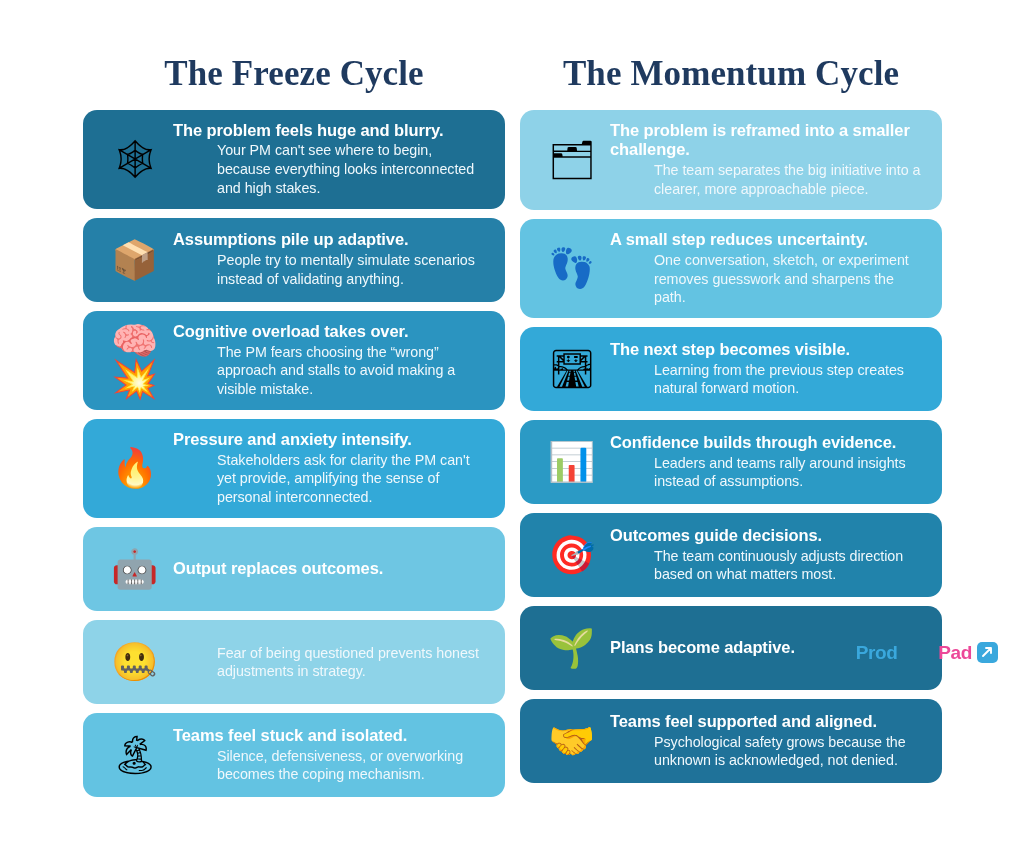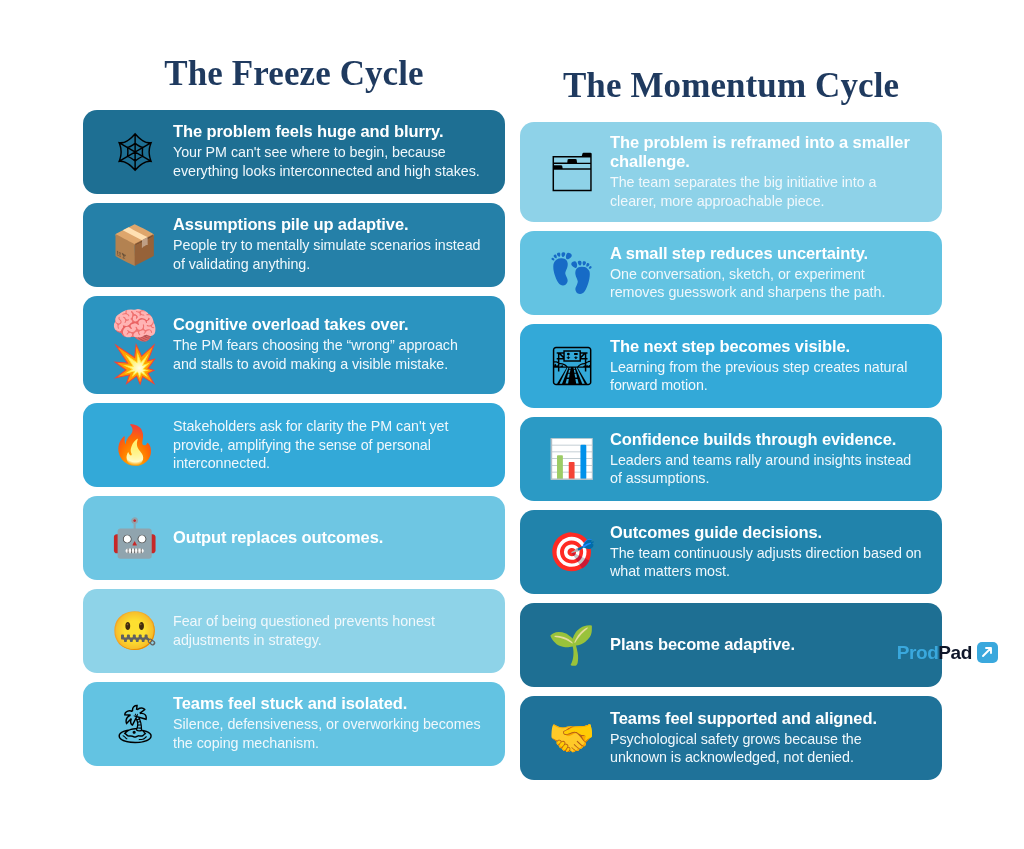--- a/index.html
+++ b/index.html
@@ -82,40 +82,41 @@
   }
 
   .card-desc {
     font-family: "Liberation Sans", sans-serif;
     font-weight: 400;
     font-size: 14.3px;
     line-height: 1.31;
     color: #f0f8fc;
     letter-spacing: -0.05px;
     margin-top: 1px;
+    margin-left: 44px;
   }
 
   
   .logo {
     position: absolute;
     right: 26px;
     bottom: 17px;
     display: flex;
     align-items: center;
     gap: 5px;
   }
   .logo-text {
     font-family: "Liberation Sans", sans-serif;
     font-weight: 700;
     font-size: 19px;
     letter-spacing: -0.4px;
     line-height: 1;
   }
   .logo-prod { color: #3aa8dd; }
-  .logo-pad  { color: #0f172a; }
+  .logo-pad  { color: #ec4899; padding-left: 41px; }
   .logo-mark {
     width: 21px;
     height: 21px;
     border-radius: 5px;
     background: #3aa8dd;
     position: relative;
     display: inline-block;
   }
   .logo-mark svg { position: absolute; left: 3px; top: 3px; }
 </style>
@@ -150,20 +151,21 @@
           <div class="card-icon">🧠💥</div>
           <div class="card-body">
             <div class="card-heading">Cognitive overload takes over.</div>
             <div class="card-desc">The PM fears choosing the “wrong” approach and stalls to avoid making a visible mistake.</div>
           </div>
         </div>
 
         <div class="card" style="background: rgb(51, 169, 216);">
           <div class="card-icon">🔥</div>
           <div class="card-body">
+            <div class="card-heading">Pressure and anxiety intensify.</div>
             <div class="card-desc">Stakeholders ask for clarity the PM can't yet provide, amplifying the sense of personal interconnected.</div>
           </div>
         </div>
 
         <div class="card" style="background: rgb(110, 198, 227);">
           <div class="card-icon">🤖</div>
           <div class="card-body">
             <div class="card-heading">Output replaces outcomes.</div>
           </div>
         </div>
@@ -180,21 +182,21 @@
           <div class="card-body">
             <div class="card-heading">Teams feel stuck and isolated.</div>
             <div class="card-desc">Silence, defensiveness, or overworking becomes the coping mechanism.</div>
           </div>
         </div>
 
       </div>
     </div>
 
     <div class="column">
-      <div class="column-title" style="color: rgb(31, 58, 95); margin-top: 12px;">The Momentum Cycle</div>
+      <div class="column-title" style="color: rgb(31, 58, 95);">The Momentum Cycle</div>
       <div class="cards">
 
         <div class="card" style="background: rgb(142, 210, 232);">
           <div class="card-icon">🗂</div>
           <div class="card-body">
             <div class="card-heading">The problem is reframed into a smaller challenge.</div>
             <div class="card-desc">The team separates the big initiative into a clearer, more approachable piece.</div>
           </div>
         </div>
 

